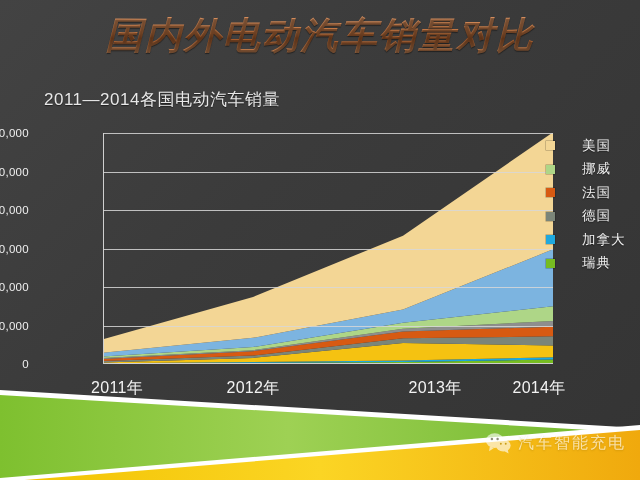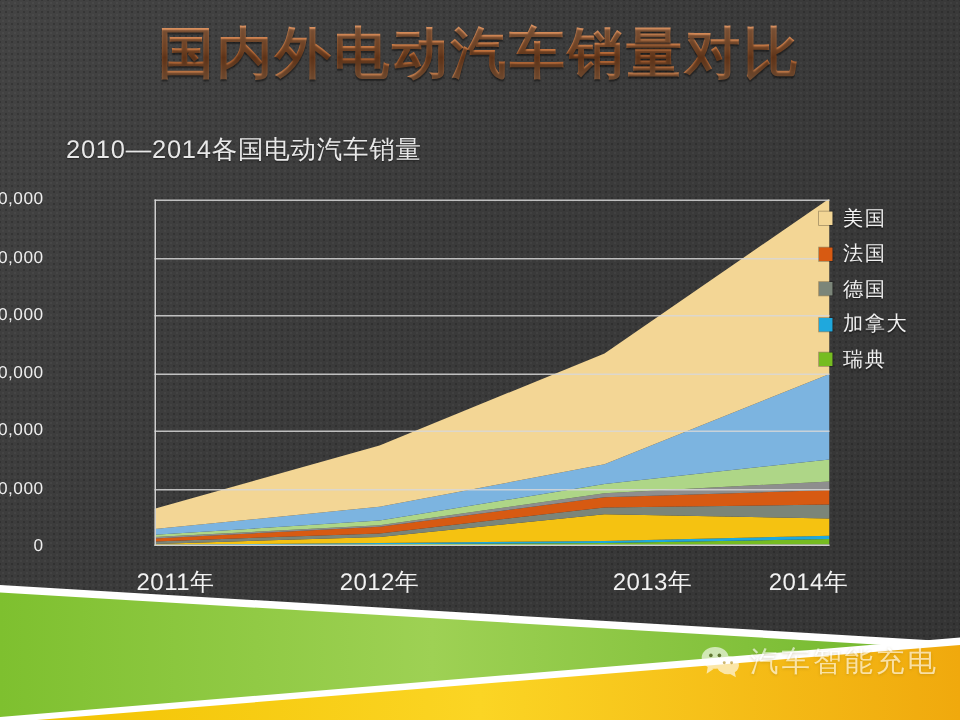--- a/index.html
+++ b/index.html
@@ -28,20 +28,21 @@
     position:absolute;left:0;top:12px;width:640px;
     text-align:center;
     font-size:37px;line-height:48px;
     letter-spacing:2px;
     font-weight:bold;
     color:#c87a4a;
     background:linear-gradient(180deg,#e59f6f 0%,#c4743f 45%,#a85c2c 55%,#d99a6a 100%);
     -webkit-background-clip:text;background-clip:text;
     -webkit-text-fill-color:transparent;
     text-shadow:0 1px 1px rgba(0,0,0,.45);
+    font-style:italic;
   }
   
   #chart-title{
     position:absolute;left:44px;top:88px;
     font-size:17px;color:#e8e8e8;letter-spacing:.5px;
     text-shadow:0 1px 1px rgba(0,0,0,.5);
   }
   #chart-area{
     position:absolute;left:34px;top:126px;width:520px;height:250px;
   }
@@ -81,44 +82,45 @@
     display:flex;align-items:center;height:23.5px;
   }
   .legend-swatch{
     width:9px;height:9px;flex:0 0 9px;margin-right:7px;
     box-shadow:0 0 0 .5px rgba(0,0,0,.35);
   }
   .legend-label{
     font-size:13.5px;color:#f0f0f0;white-space:nowrap;
     letter-spacing:1px;
     text-shadow:0 1px 1px rgba(0,0,0,.5);
+    margin-left:20px;
   }
   
   #banner{position:absolute;left:0;bottom:0;width:640px;height:110px;}
   #footer-brand{
     position:absolute;right:14px;bottom:26px;
     display:flex;align-items:center;
     opacity:.62;
   }
   #wechat-icon{width:26px;height:22px;margin-right:7px;}
   #footer-text{
-    font-size:19px;color:#ffffff;letter-spacing:2px;
+    font-size:16px;color:#ffffff;letter-spacing:2px;
     text-shadow:0 1px 2px rgba(120,90,0,.45);
     white-space:nowrap;
   }
 </style>
 </head>
 <body>
 
 <div id="slide">
   <div id="texture"></div>
 
   <div id="slide-title">国内外电动汽车销量对比</div>
 
-  <div id="chart-title">2010—2014各国电动汽车销量</div>
+  <div id="chart-title">2011—2014各国电动汽车销量</div>
 
   <div id="chart-area">
     <div id="plot">
       <svg id="areas" viewBox="0 0 450 231" preserveAspectRatio="none">
           <polygon points="0.00,230.77 150.00,230.54 300.00,230.23 450.00,229.92 450.00,231.00 300.00,231.00 150.00,231.00 0.00,231.00" fill="#9a9a9a"></polygon>
           <polygon points="0.00,230.62 150.00,229.84 300.00,229.07 450.00,226.38 450.00,229.92 300.00,230.23 150.00,230.54 0.00,230.77" fill="#76bc21"></polygon>
           <polygon points="0.00,230.23 150.00,229.00 300.00,227.61 450.00,224.15 450.00,226.38 300.00,229.07 150.00,229.84 0.00,230.62" fill="#1fa8dd"></polygon>
           <polygon points="0.00,229.61 150.00,224.92 300.00,209.90 450.00,212.60 450.00,224.15 300.00,227.61 150.00,229.00 0.00,230.23" fill="#f5c211"></polygon>
           <polygon points="0.00,227.92 150.00,222.61 300.00,205.28 450.00,203.36 450.00,212.60 300.00,209.90 150.00,224.92 0.00,229.61" fill="#7b8579"></polygon>
           <polygon points="0.00,225.92 150.00,218.22 300.00,198.51 450.00,193.73 450.00,203.36 300.00,205.28 150.00,222.61 0.00,227.92" fill="#d75a12"></polygon>
@@ -153,20 +155,24 @@
         </div>
     </div>
   </div>
 
   <div id="legend">
       <div class="legend-item">
         <span class="legend-swatch" style="background: rgb(243, 214, 149);"></span>
         <span class="legend-label">美国</span>
       </div>
       <div class="legend-item">
+        <span class="legend-swatch" style="background: rgb(174, 214, 135);"></span>
+        <span class="legend-label">挪威</span>
+      </div>
+      <div class="legend-item">
         <span class="legend-swatch" style="background: rgb(215, 90, 18);"></span>
         <span class="legend-label">法国</span>
       </div>
       <div class="legend-item">
         <span class="legend-swatch" style="background: rgb(123, 133, 121);"></span>
         <span class="legend-label">德国</span>
       </div>
       <div class="legend-item">
         <span class="legend-swatch" style="background: rgb(31, 168, 221);"></span>
         <span class="legend-label">加拿大</span>

